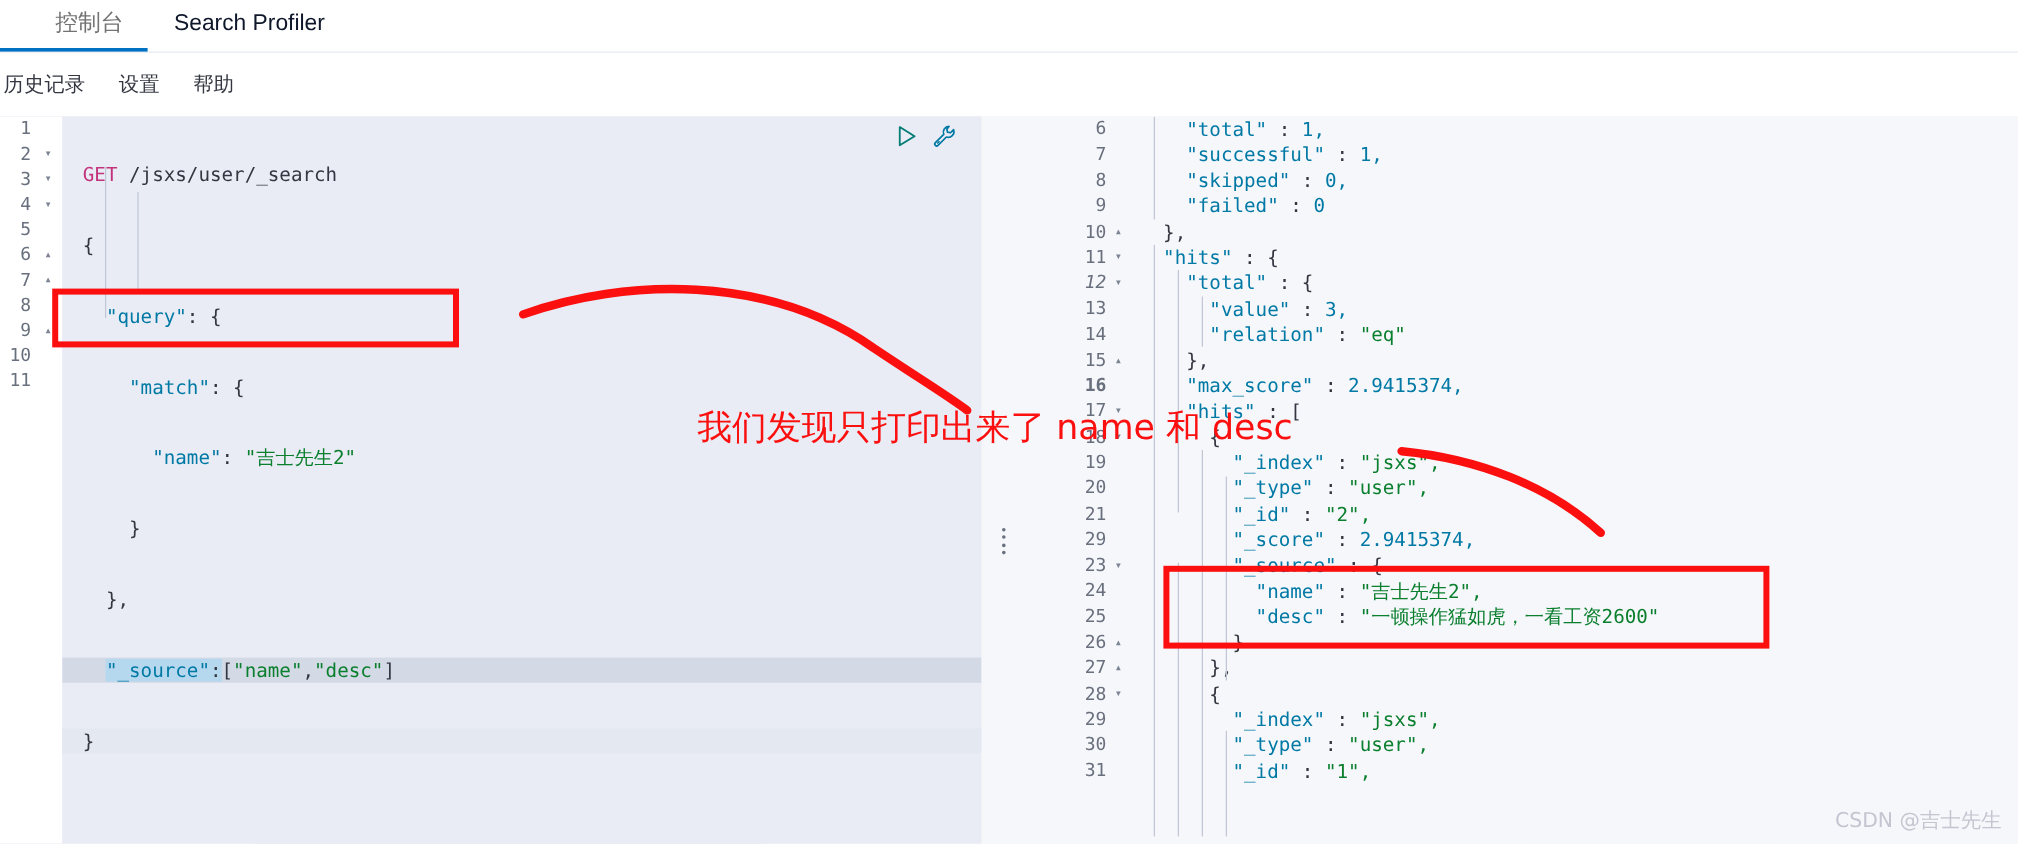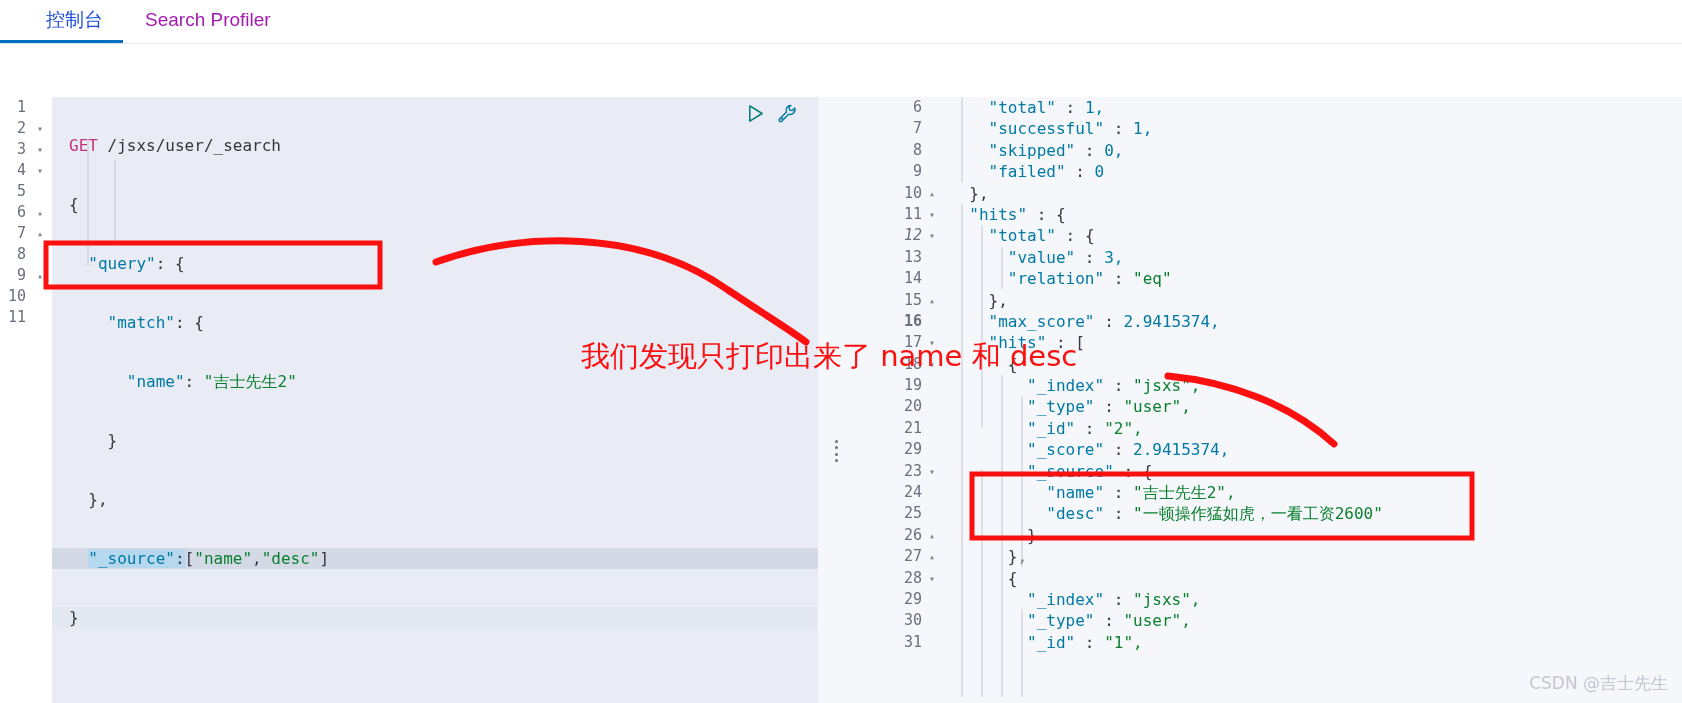--- a/index.html
+++ b/index.html
@@ -13,28 +13,28 @@
 
   
   .tabbar{
     position:absolute;left:0;top:0;width:1682px;height:43px;
     background:#ffffff;
     border-bottom:1px solid #e3e6ed;
     display:flex;align-items:flex-start;
   }
   .tab{
     position:relative;
-    font-size:19px;color:#a21caf;
+    font-size:19px;color:#0f172a;
     padding:9px 22px 11px 22px;
     line-height:22px;
     white-space:nowrap;
     cursor:pointer;
   }
   .tab.first{padding-left:6px;padding-right:20px;}
-  .tab.active{color:#1d4ed8;padding-left:46px;}
+  .tab.active{color:#737373;padding-left:46px;}
   .tab.active::after{
     content:"";position:absolute;left:0;right:0;bottom:-1px;height:3px;
     background:#0071c2;
   }
 
   
   .menubar{
     position:absolute;left:0;top:44px;width:1682px;height:53px;
     background:#ffffff;display:flex;align-items:center;
   }
@@ -154,20 +154,31 @@
 
   <div class="tabbar">
     <div class="tab first active">
       <span>控制台</span>
     </div>
     <div class="tab">
       <span>Search Profiler</span>
     </div>
   </div>
 
+  <div class="menubar">
+    <div class="menuitem first">
+      <span>历史记录</span>
+    </div>
+    <div class="menuitem">
+      <span>设置</span>
+    </div>
+    <div class="menuitem">
+      <span>帮助</span>
+    </div>
+  </div>
 
   <div class="console">
 
     <div class="editor-pane">
 
       <div class="editor-gutter">
         <div class="ed-line">
             <span class="ed-num">1</span>
             <span class="fold"></span>
           </div>

